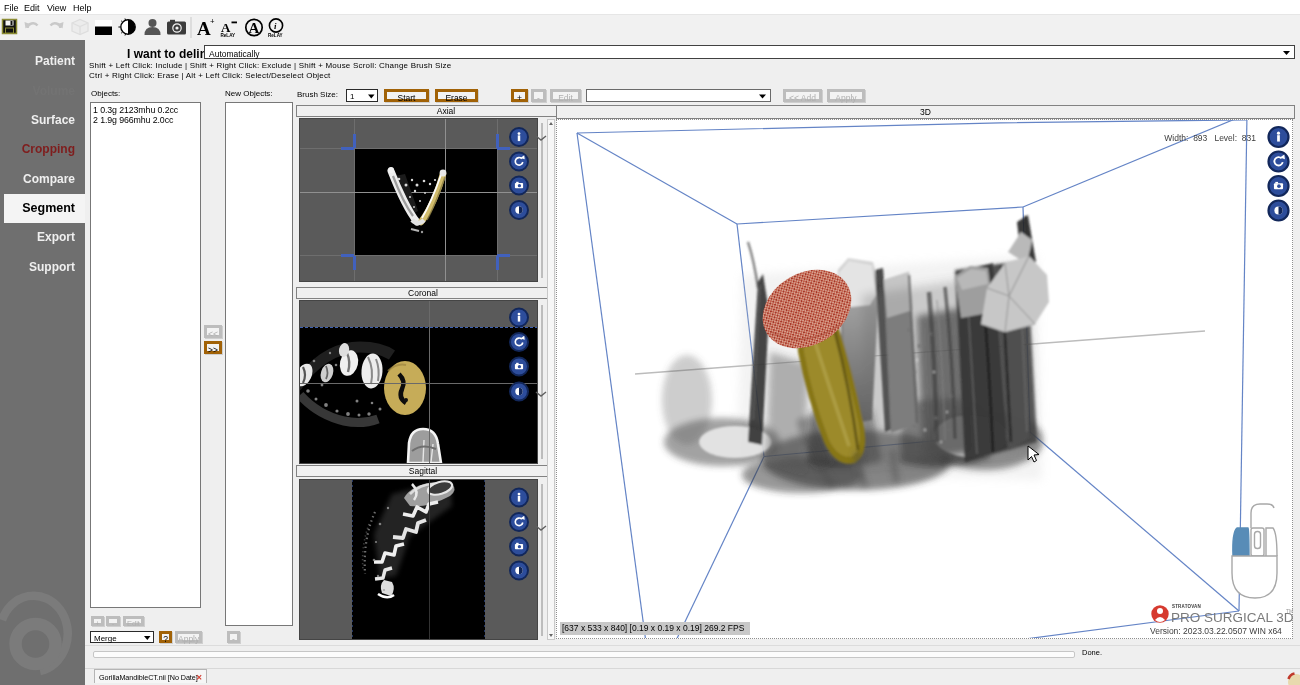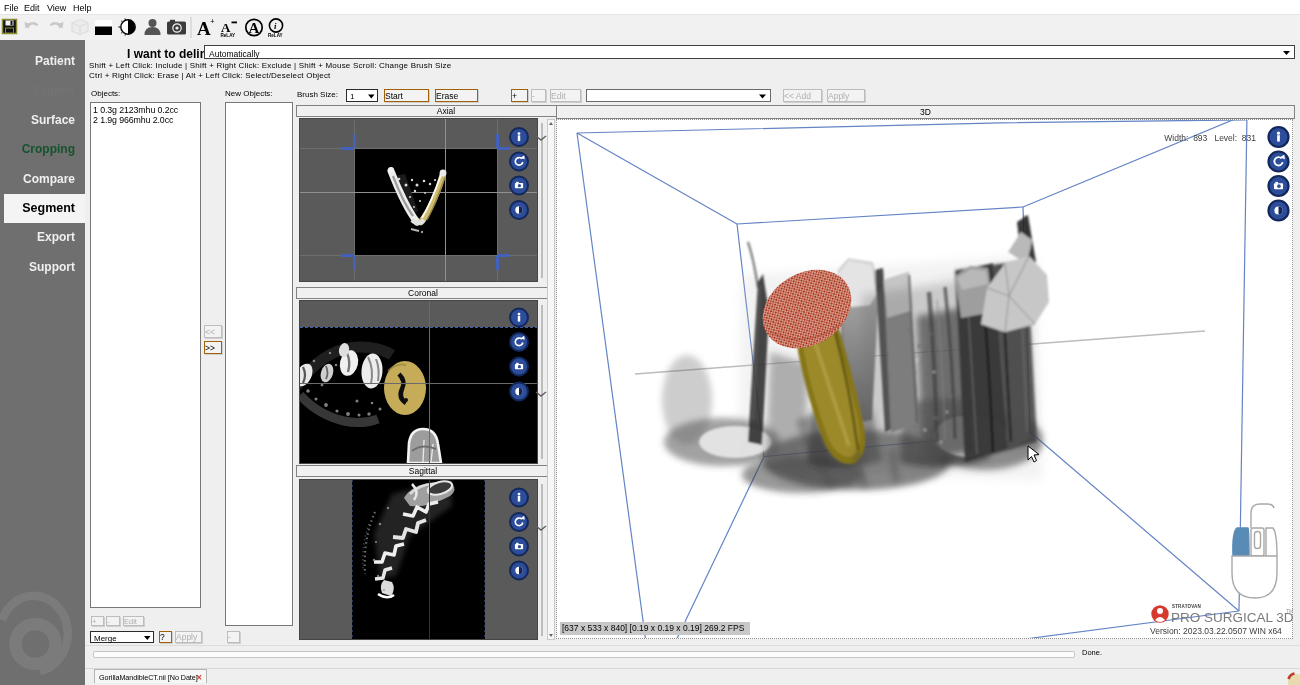--- a/index.html
+++ b/index.html
@@ -1,20 +1,20 @@
 <!DOCTYPE html>
 <html><head>
 <meta charset="utf-8">
 <style>
   * { margin:0; padding:0; box-sizing:border-box; }
   html,body { width:1300px; height:685px; overflow:hidden; background:#efefef;
     font-family:"Liberation Sans", sans-serif; }
   .abs { position:absolute; }
-  .btn { position:absolute; background:#f3f3f3; border:1px solid #a16207;
-    box-shadow:1px 1px 0 #cfcfcf; font-size:8.5px; color:#000; text-align:left; }
+  .btn { position:absolute; background:#f3f3f3; border:3px solid #a16207;
+    box-shadow:1px 1px 0 #cfcfcf; font-size:8.5px; color:#000; text-align:center; }
   .btn.dis { color:#b0b0b0; border-color:#bdbdbd; }
   .lbl { position:absolute; font-size:8px; color:#000; white-space:nowrap; }
   .ptitle { position:absolute; background:#f0f0f0; border:1px solid #828282;
     font-size:8.5px; color:#000; text-align:center; }
 </style>
 </head>
 <body>
 <svg width="0" height="0" style="position:absolute;">
   <defs>
     <filter id="sblur" x="-40%" y="-40%" width="180%" height="180%">
@@ -95,21 +95,21 @@
 
 <div class="abs" style="left:0;top:40px;width:85px;height:645px;background:#6f6f6f;overflow:hidden;">
   <svg width="85" height="645" viewBox="0 0 85 645" style="position:absolute;left:0;top:0;">
     <path d="M 2 580 A 34 38 0 1 1 40 631" fill="none" stroke="#7b7b7b" stroke-width="8.5"></path>
     <circle cx="35.5" cy="604" r="20" fill="none" stroke="#7b7b7b" stroke-width="12.5"></circle>
   </svg>
 </div>
 <div class="abs" style="left:0;top:54px;width:75px;height:18px;color:#efefef;font-size:12px;font-weight:700;text-align:right;">Patient</div>
 <div class="abs" style="left:0;top:84px;width:75px;height:18px;color:#737373;font-size:12px;font-weight:700;text-align:right;">Volume</div>
 <div class="abs" style="left:0;top:113px;width:75px;height:18px;color:#efefef;font-size:12px;font-weight:700;text-align:right;">Surface</div>
-<div class="abs" style="left:0;top:142px;width:75px;height:18px;color:#14532d;font-size:12px;font-weight:700;text-align:right;">Cropping</div>
+<div class="abs" style="left:0;top:142px;width:75px;height:18px;color:#7f1d1d;font-size:12px;font-weight:700;text-align:right;">Cropping</div>
 <div class="abs" style="left:0;top:172px;width:75px;height:18px;color:#efefef;font-size:12px;font-weight:700;text-align:right;">Compare</div>
 <div class="abs" style="left:4px;top:194px;width:81px;height:29px;background:#f4f4f4;"></div>
 <div class="abs" style="left:0;top:201px;width:75px;height:18px;color:#000;font-size:12.5px;font-weight:700;text-align:right;">Segment</div>
 <div class="abs" style="left:0;top:230px;width:75px;height:18px;color:#efefef;font-size:12px;font-weight:700;text-align:right;">Export</div>
 <div class="abs" style="left:0;top:260px;width:75px;height:18px;color:#efefef;font-size:12px;font-weight:700;text-align:right;">Support</div>
 
 <div class="lbl" style="left:127px;top:47px;font-size:12px;font-weight:bold;">I want to delineate:</div>
 <div class="abs" style="left:204px;top:45px;width:1091px;height:14px;background:#fff;border:1px solid #404040;">
   <div class="lbl" style="left:4px;top:3px;font-size:8.5px;">Automatically</div>
   <svg width="10" height="12" style="position:absolute;right:2px;top:1px;">

